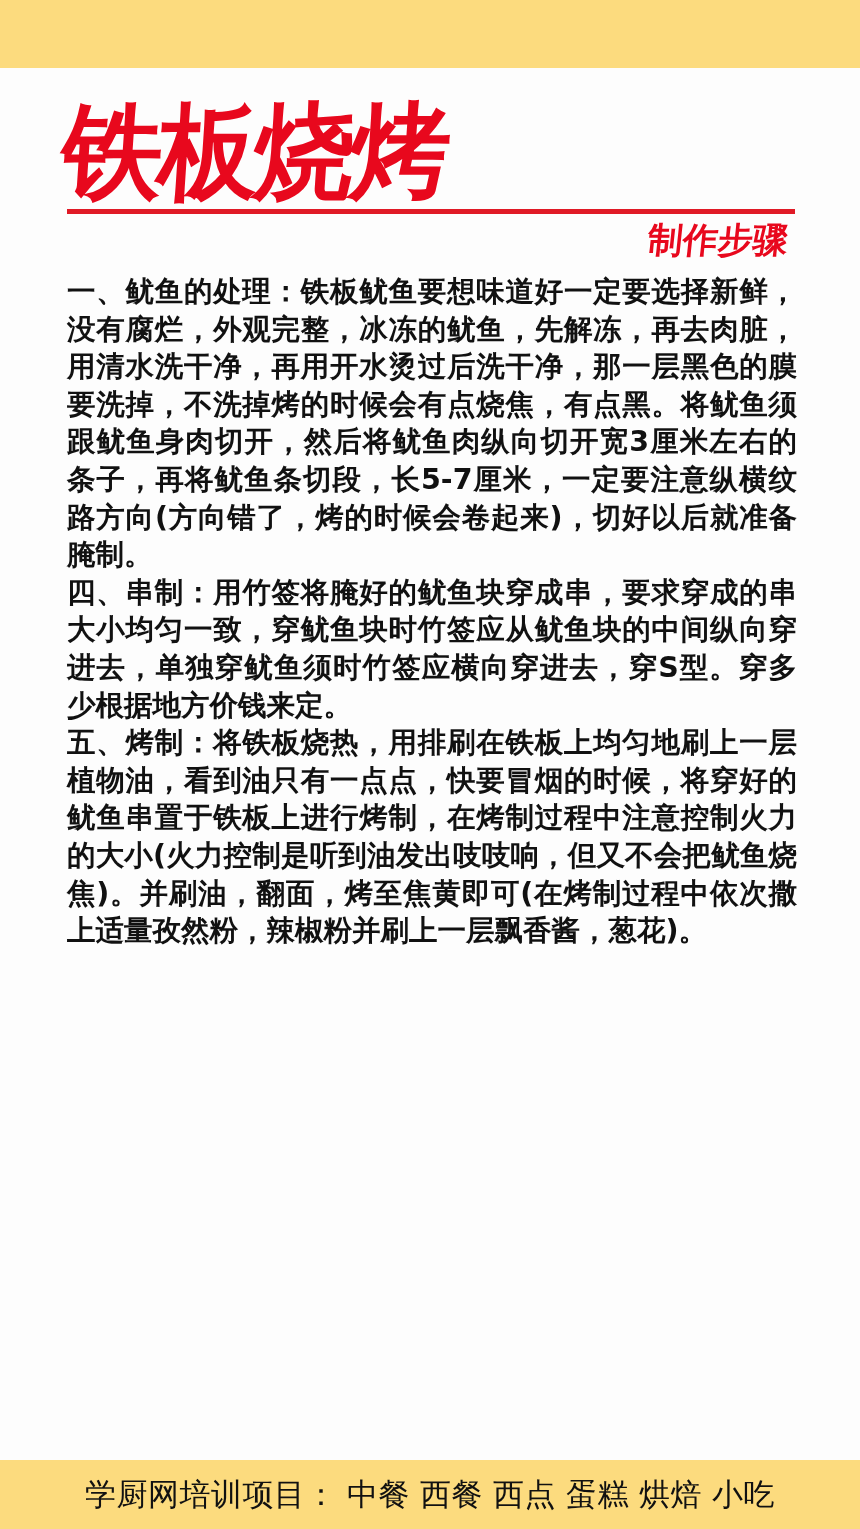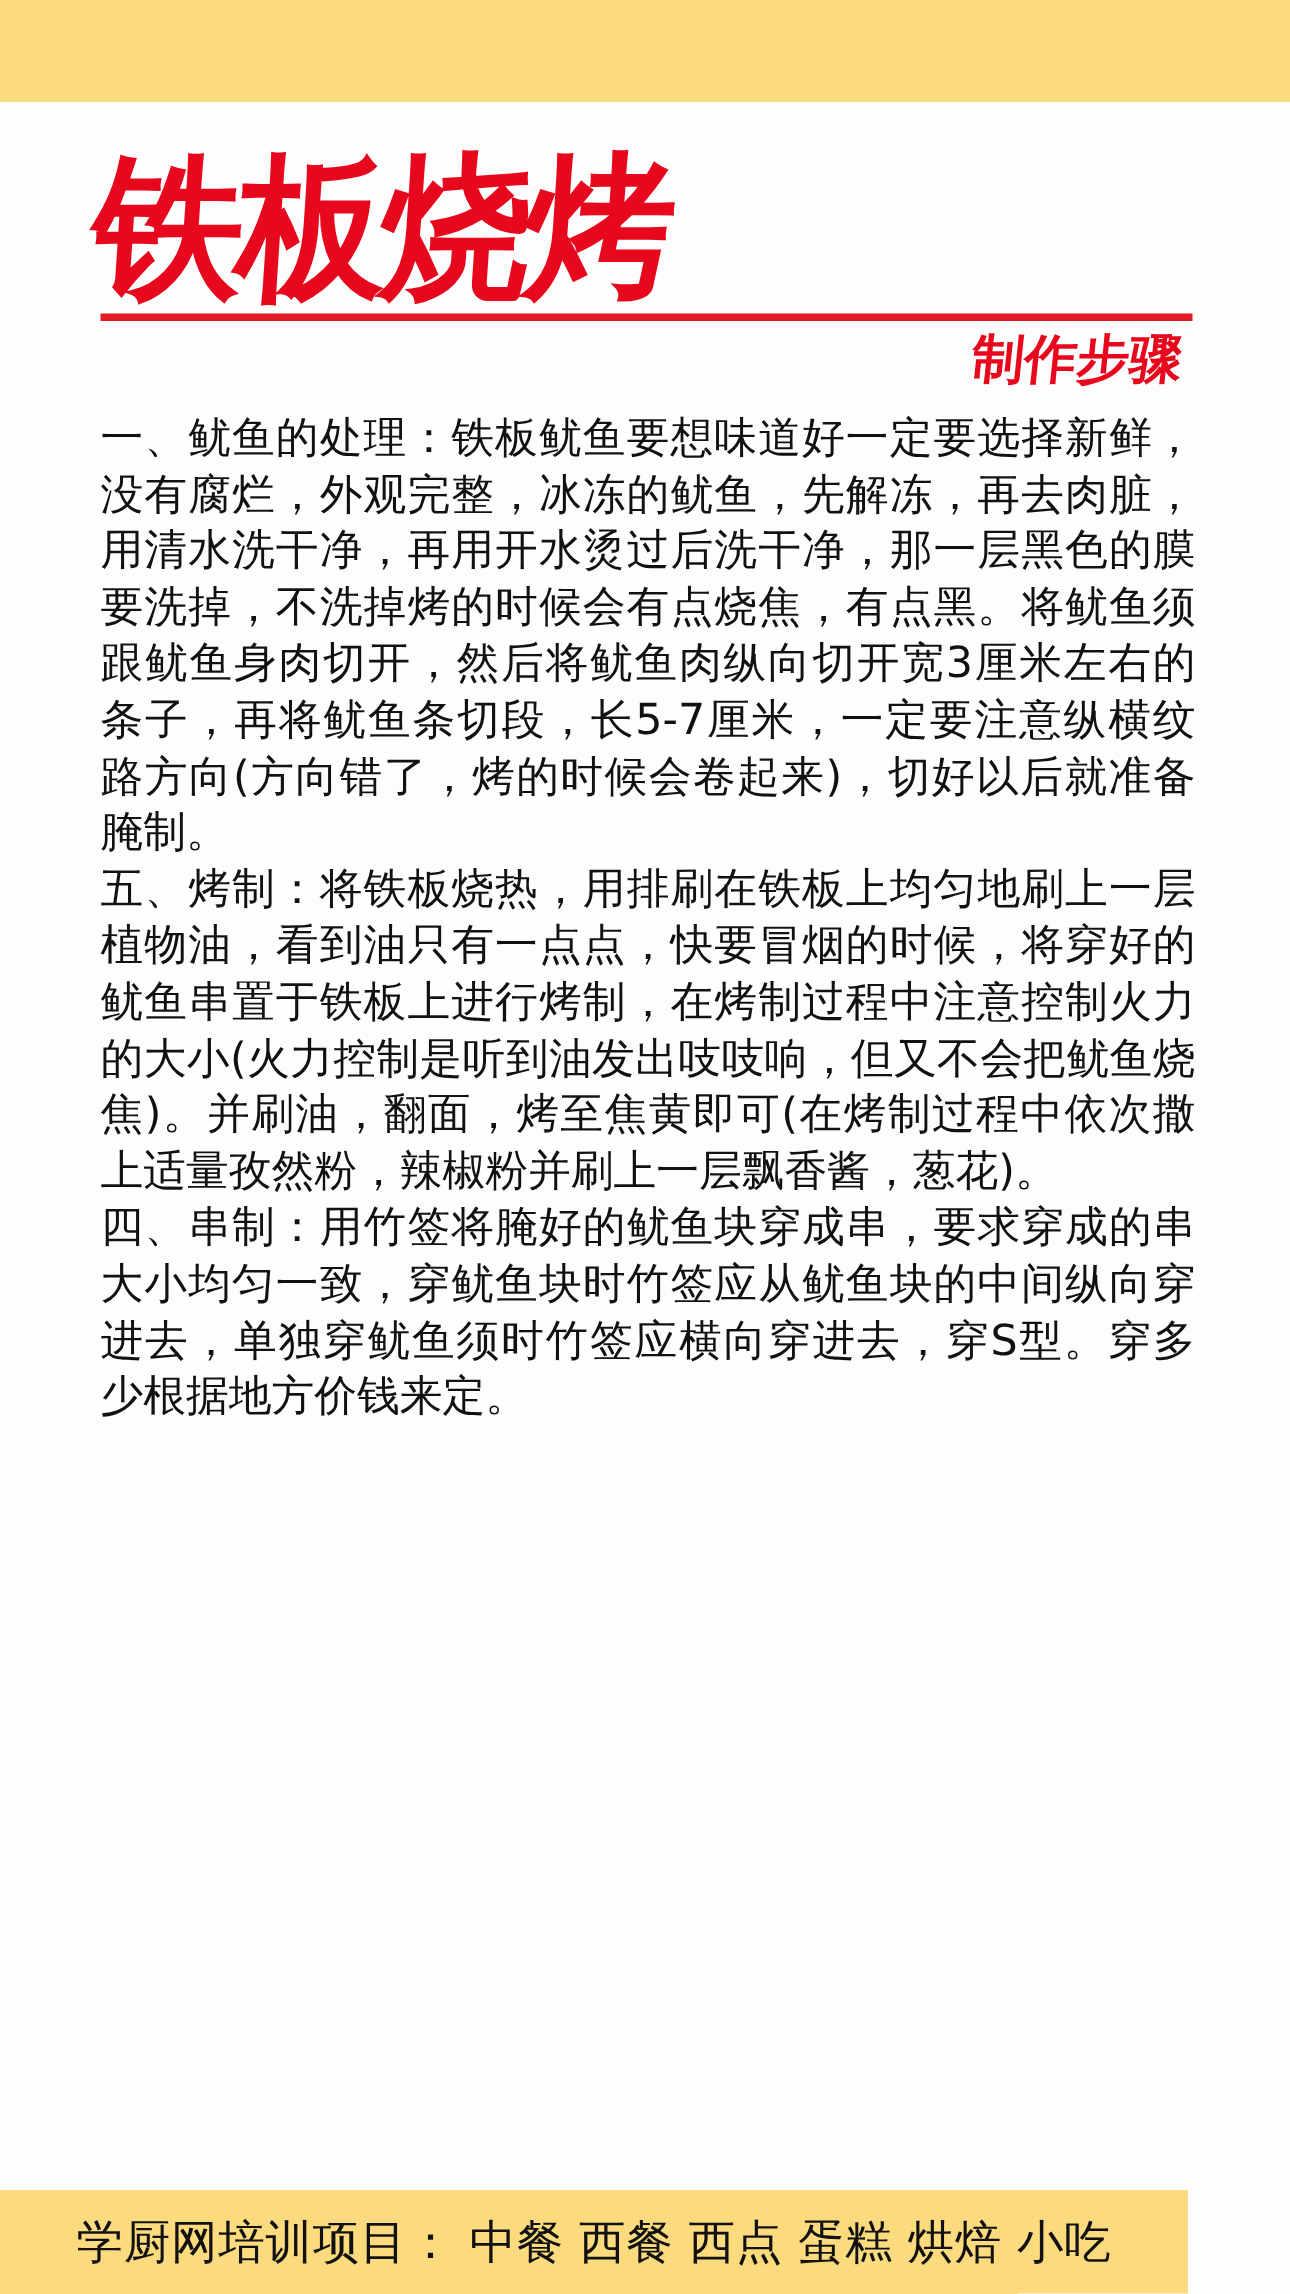--- a/index.html
+++ b/index.html
@@ -51,31 +51,31 @@
       font-family: "DejaVu Sans", sans-serif;
     }
     .body-text {
       position: absolute;
       left: 67px; top: 273px;
       width: 730px;
       font-size: 28.5px;
       line-height: 37.6px;
       color: #111111;
       font-family: "DejaVu Sans", sans-serif;
-      font-weight: normal;
+      font-weight: bold;
       word-break: break-all;
       text-align: justify;
     }
     .body-text p {
       margin: 0;
     }
     .bottom-band {
       position: absolute;
       left: 0; top: 1460px;
-      width: 792px; height: 69px;
+      width: 860px; height: 69px;
       background: #fcdb7e;
       display: flex;
       align-items: center;
       justify-content: center;
     }
     .footer-text {
       font-size: 31px;
       color: #111111;
       letter-spacing: 0.5px;
       white-space: nowrap;
@@ -89,21 +89,21 @@
 <body>
 
 <div class="top-band"></div>
 
 <div class="title">铁板烧烤</div>
 <div class="title-rule"></div>
 <div class="subtitle">制作步骤</div>
 
 <div class="body-text">
   <p><span>一、鱿鱼的处理：</span><span>铁板鱿鱼要想味道好一定要选择新鲜，没有腐烂，外观完整，冰冻的鱿鱼，先解冻，再去肉脏，用清水洗干净，再用开水烫过后洗干净，那一层黑色的膜要洗掉，不洗掉烤的时候会有点烧焦，有点黑。将鱿鱼须跟鱿鱼身肉切开，然后将鱿鱼肉纵向切开宽3厘米左右的条子，再将鱿鱼条切段，长5-7厘米，一定要注意纵横纹路方向(方向错了，烤的时候会卷起来)，切好以后就准备腌制。</span></p>
+  <p><span>四、串制：</span><span>用竹签将腌好的鱿鱼块穿成串，要求穿成的串大小均匀一致，穿鱿鱼块时竹签应从鱿鱼块的中间纵向穿进去，单独穿鱿鱼须时竹签应横向穿进去，穿S型。穿多少根据地方价钱来定。</span></p>
   <p><span>五、烤制：</span><span>将铁板烧热，用排刷在铁板上均匀地刷上一层植物油，看到油只有一点点，快要冒烟的时候，将穿好的鱿鱼串置于铁板上进行烤制，在烤制过程中注意控制火力的大小(火力控制是听到油发出吱吱响，但又不会把鱿鱼烧焦)。并刷油，翻面，烤至焦黄即可(在烤制过程中依次撒上适量孜然粉，辣椒粉并刷上一层飘香酱，葱花)。</span></p>
-  <p><span>四、串制：</span><span>用竹签将腌好的鱿鱼块穿成串，要求穿成的串大小均匀一致，穿鱿鱼块时竹签应从鱿鱼块的中间纵向穿进去，单独穿鱿鱼须时竹签应横向穿进去，穿S型。穿多少根据地方价钱来定。</span></p>
 </div>
 
 <div class="bottom-band">
   <div class="footer-text">
     <span>学厨网培训项目：</span><span>中餐</span><span>西餐</span><span>西点</span><span>蛋糕</span><span>烘焙</span><span>小吃</span>
   </div>
 </div>
 
 </body></html>

